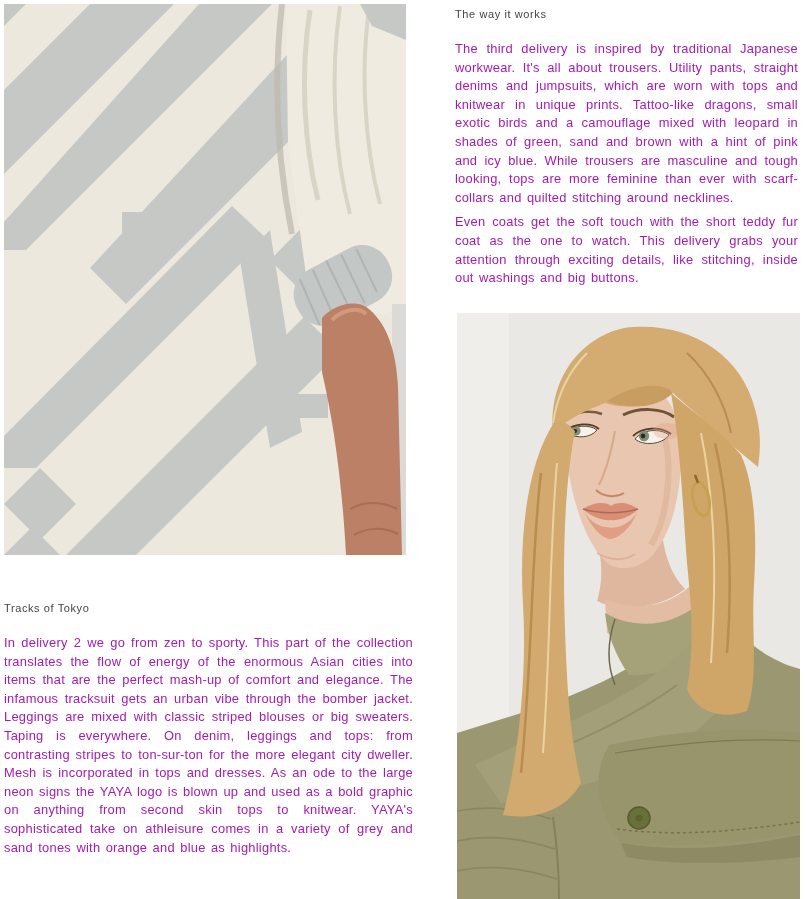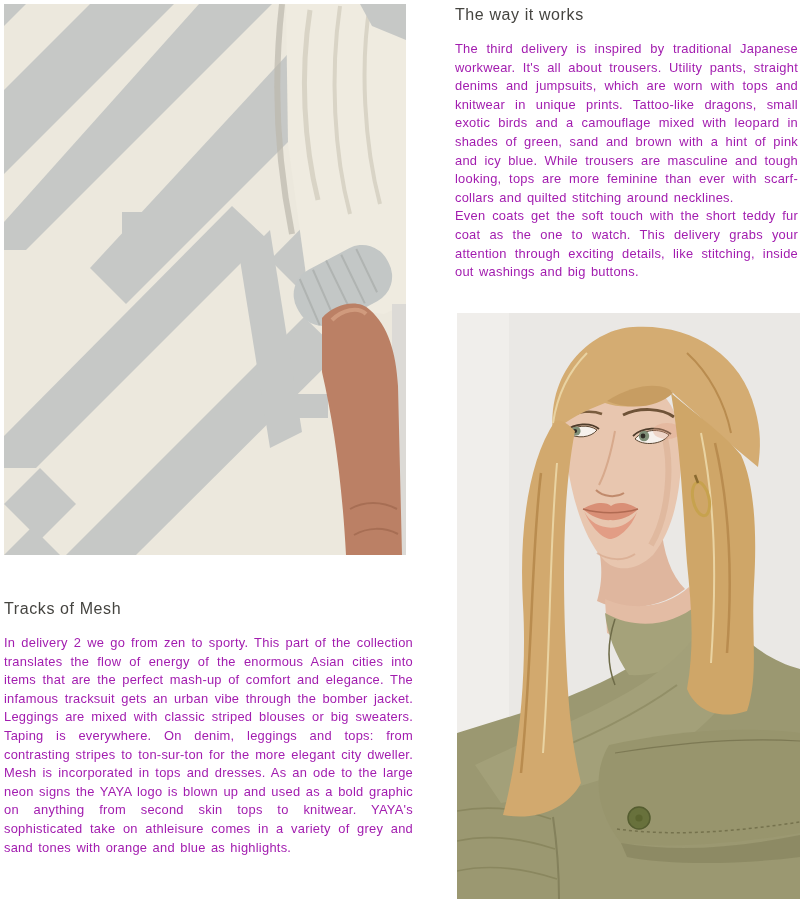--- a/index.html
+++ b/index.html
@@ -8,28 +8,28 @@
     font-family:"Liberation Sans", sans-serif;color:#454440;
   }
   .photo{position:absolute;overflow:hidden;}
   .photo svg{display:block;width:100%;height:100%;}
   .photo-sweater{left:4px;top:4px;width:402px;height:551px;}
   .photo-model{left:457px;top:313px;width:343px;height:586px;}
   .textcol{position:absolute;}
   .textcol-right{left:455px;top:5px;width:343px;}
   .textcol-left{left:4px;top:599px;width:409px;}
   .heading{
-    font-size:16px;font-weight:300;letter-spacing:0.6px;line-height:19px;
+    font-size:11px;font-weight:300;letter-spacing:0.6px;line-height:19px;
     margin:0 0 16px 0;color:#454440;
   }
   .bodytext{
     font-size:12.9px;font-weight:300;letter-spacing:0.25px;word-spacing:1.5px;
     line-height:18.6px;text-align:justify;margin:0;color:#a21caf;
   }
-  .bodytext + .bodytext{margin-top:0;}
+  .bodytext + .bodytext{margin-top:6px;}
 </style>
 </head>
 <body>
 
 <div class="page">
 
   <div class="photo photo-sweater">
     <svg viewBox="0 0 402 551" preserveAspectRatio="none">
 
       <rect width="402" height="551" fill="#ece8dd"></rect>
@@ -69,21 +69,21 @@
     </svg>
   </div>
 
   <div class="textcol textcol-right">
     <h2 class="heading">The way it works</h2>
     <p class="bodytext">The third delivery is inspired by traditional Japanese workwear. It's all about trousers. Utility pants, straight denims and jumpsuits, which are worn with tops and knitwear in unique prints. Tattoo-like dragons, small exotic birds and a camouflage mixed with leopard in shades of green, sand and brown with a hint of pink and icy blue. While trousers are masculine and tough looking, tops are more feminine than ever with scarf-collars and quilted stitching around necklines.</p>
     <p class="bodytext">Even coats get the soft touch with the short teddy fur coat as the one to watch. This delivery grabs your attention through exciting details, like stitching, inside out washings and big buttons.</p>
   </div>
 
   <div class="textcol textcol-left">
-    <h2 class="heading">Tracks of Mesh</h2>
+    <h2 class="heading">Tracks of Tokyo</h2>
     <p class="bodytext">In delivery 2 we go from zen to sporty. This part of the collection translates the flow of energy of the enormous Asian cities into items that are the perfect mash-up of comfort and elegance. The infamous tracksuit gets an urban vibe through the bomber jacket. Leggings are mixed with classic striped blouses or big sweaters. Taping is everywhere. On denim, leggings and tops: from contrasting stripes to ton-sur-ton for the more elegant city dweller. Mesh is incorporated in tops and dresses. As an ode to the large neon signs the YAYA logo is blown up and used as a bold graphic on anything from second skin tops to knitwear. YAYA's sophisticated take on athleisure comes in a variety of grey and sand tones with orange and blue as highlights.</p>
   </div>
 
   <div class="photo photo-model">
     <svg viewBox="0 0 343 586" preserveAspectRatio="none">
 
       <rect width="343" height="586" fill="#eae8e5"></rect>
       <rect width="52" height="586" fill="#f1efec" opacity="0.85"></rect>
 
       <path d="M136,215 L204,210 C206,240 214,262 228,276 C202,296 164,300 140,288 C148,262 144,238 136,215 Z" fill="#dfb69e"></path>

